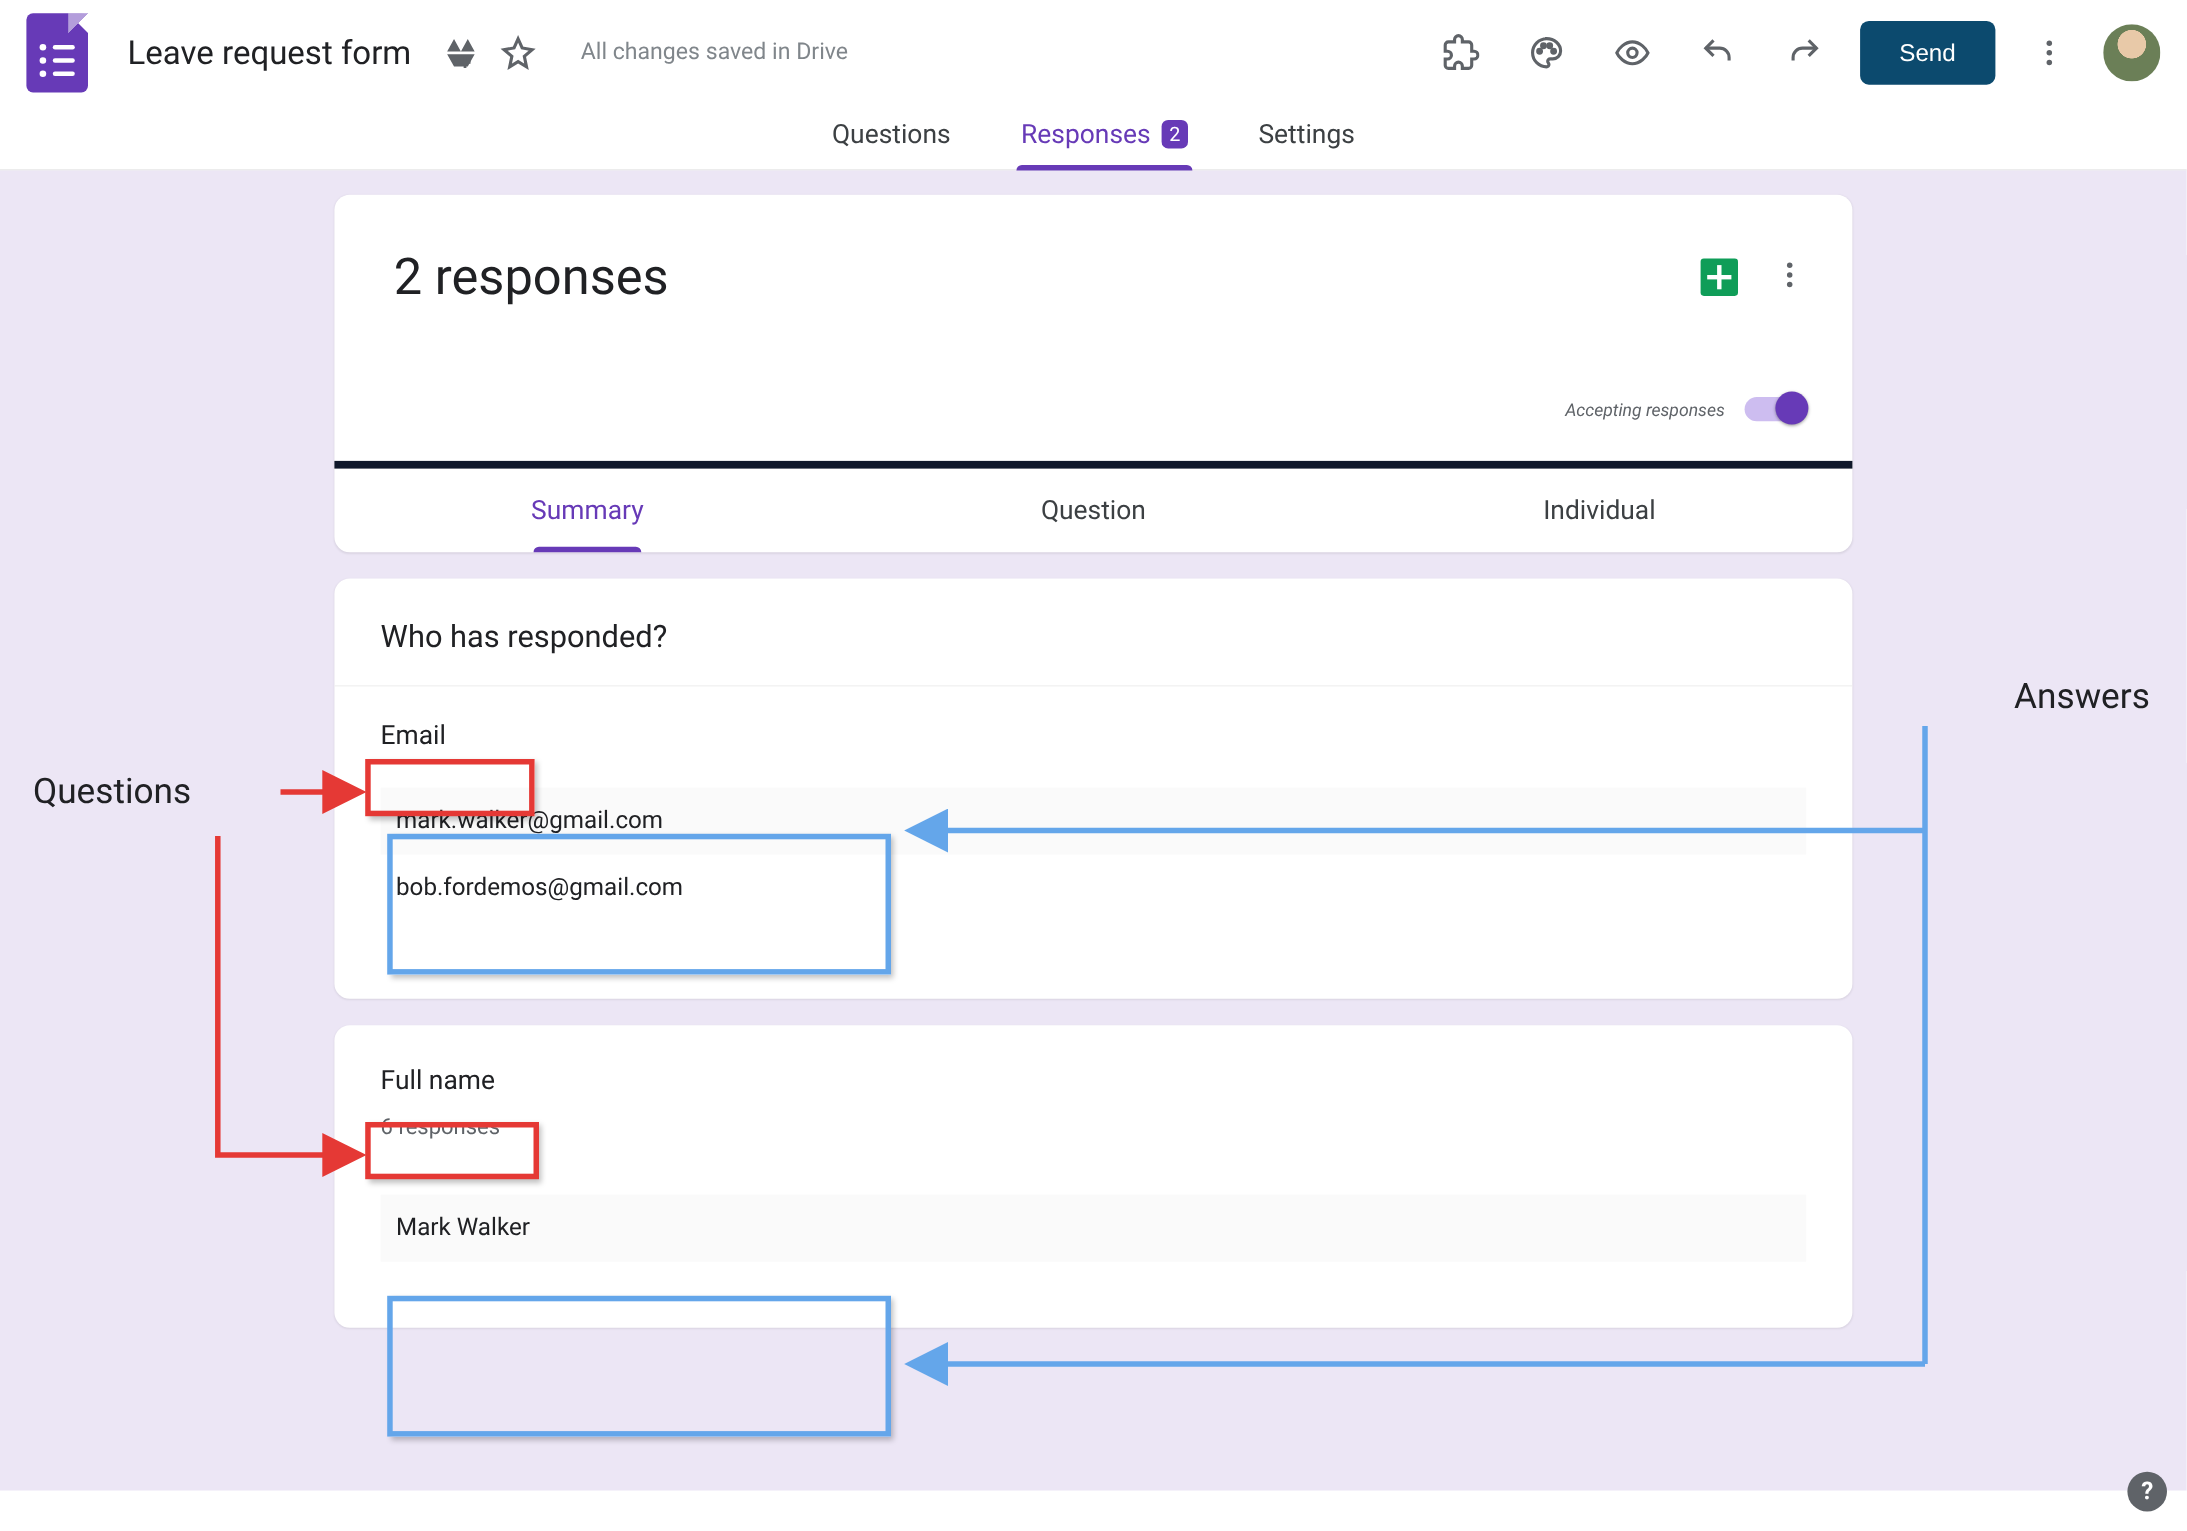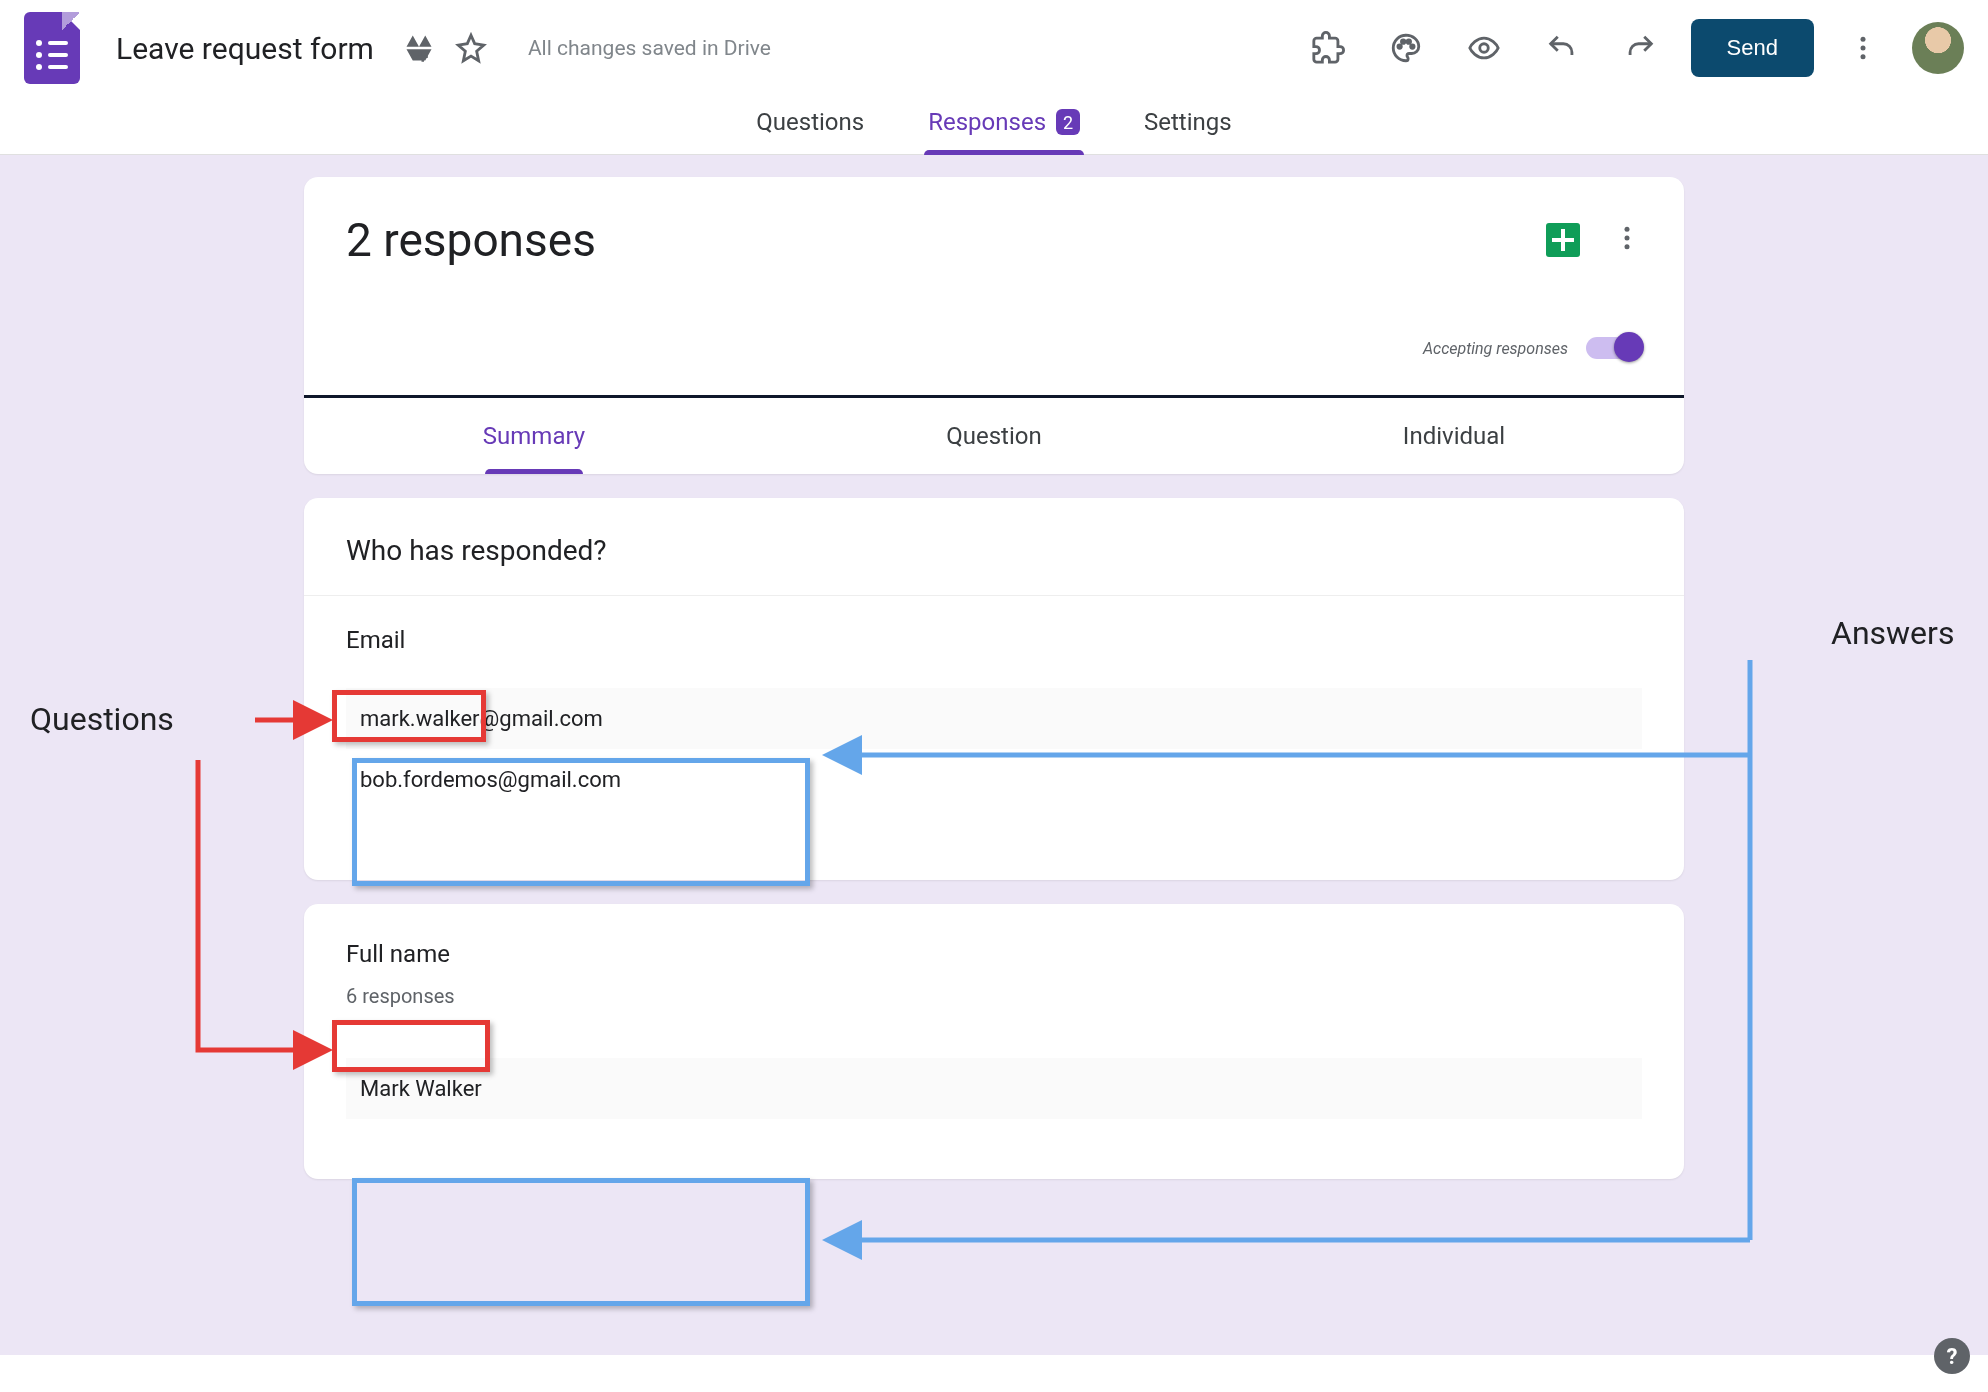--- a/index.html
+++ b/index.html
@@ -75,36 +75,36 @@
   
   .canvas { background:#ece6f5; min-height:1200px; padding:22px 0 60px; }
   .card {
     width:1380px; margin:0 auto 24px; background:#fff; border-radius:14px;
     box-shadow:0 1px 2px rgba(0,0,0,0.08);
     position:relative;
   }
   .card-pad { padding:36px 42px; }
 
   .responses-head { display:flex; align-items:center; }
-  .responses-head h1 { margin:0; font-size:46px; font-weight:400; flex:1; }
+  .responses-head h1 { margin:12px; font-size:46px; font-weight:400; flex:1; }
   .sheets-icon {
     width:34px; height:34px; background:#0f9d58; border-radius:3px;
     position:relative; margin-right:32px;
   }
   .sheets-icon::before, .sheets-icon::after {
     content:""; position:absolute; background:#fff;
   }
   .sheets-icon::before { left:15px; top:6px; width:4px; height:22px; }
   .sheets-icon::after  { left:6px; top:15px; width:22px; height:4px; }
 
   .accepting-row { display:flex; justify-content:flex-end; align-items:center; gap:18px; padding:34px 42px 36px; color:#5f6368; font-size:16px;font-style:italic; }
   .toggle { width:56px; height:22px; background:#cdbdf0; border-radius:20px; position:relative; }
   .toggle .knob { position:absolute; right:-2px; top:-5px; width:30px; height:30px; border-radius:50%; background:#673ab7; box-shadow:0 1px 3px rgba(0,0,0,0.4); }
 
-  .sub-tabs { display:flex; border-top:3px solid #0f172a; }
+  .sub-tabs { display:flex; border-top:7px solid #0f172a; }
   .sub-tab { flex:1; text-align:center; font-size:24px; color:#3c4043; padding:24px 0; cursor:pointer; position:relative; }
   .sub-tab.active { color:#673ab7; }
   .sub-tab.active::after {
     content:""; position:absolute; left:50%; transform:translateX(-50%);
     bottom:0; width:98px; height:5px; background:#673ab7; border-radius:5px 5px 0 0;
   }
 
   .section-title { font-size:28px; font-weight:400; margin:0 0 4px; }
   .section-sub  { color:#5f6368; font-size:20px; margin:10px 0 0 0; }
   .card hr { border:none; border-top:1px solid #eee; margin:0; }

